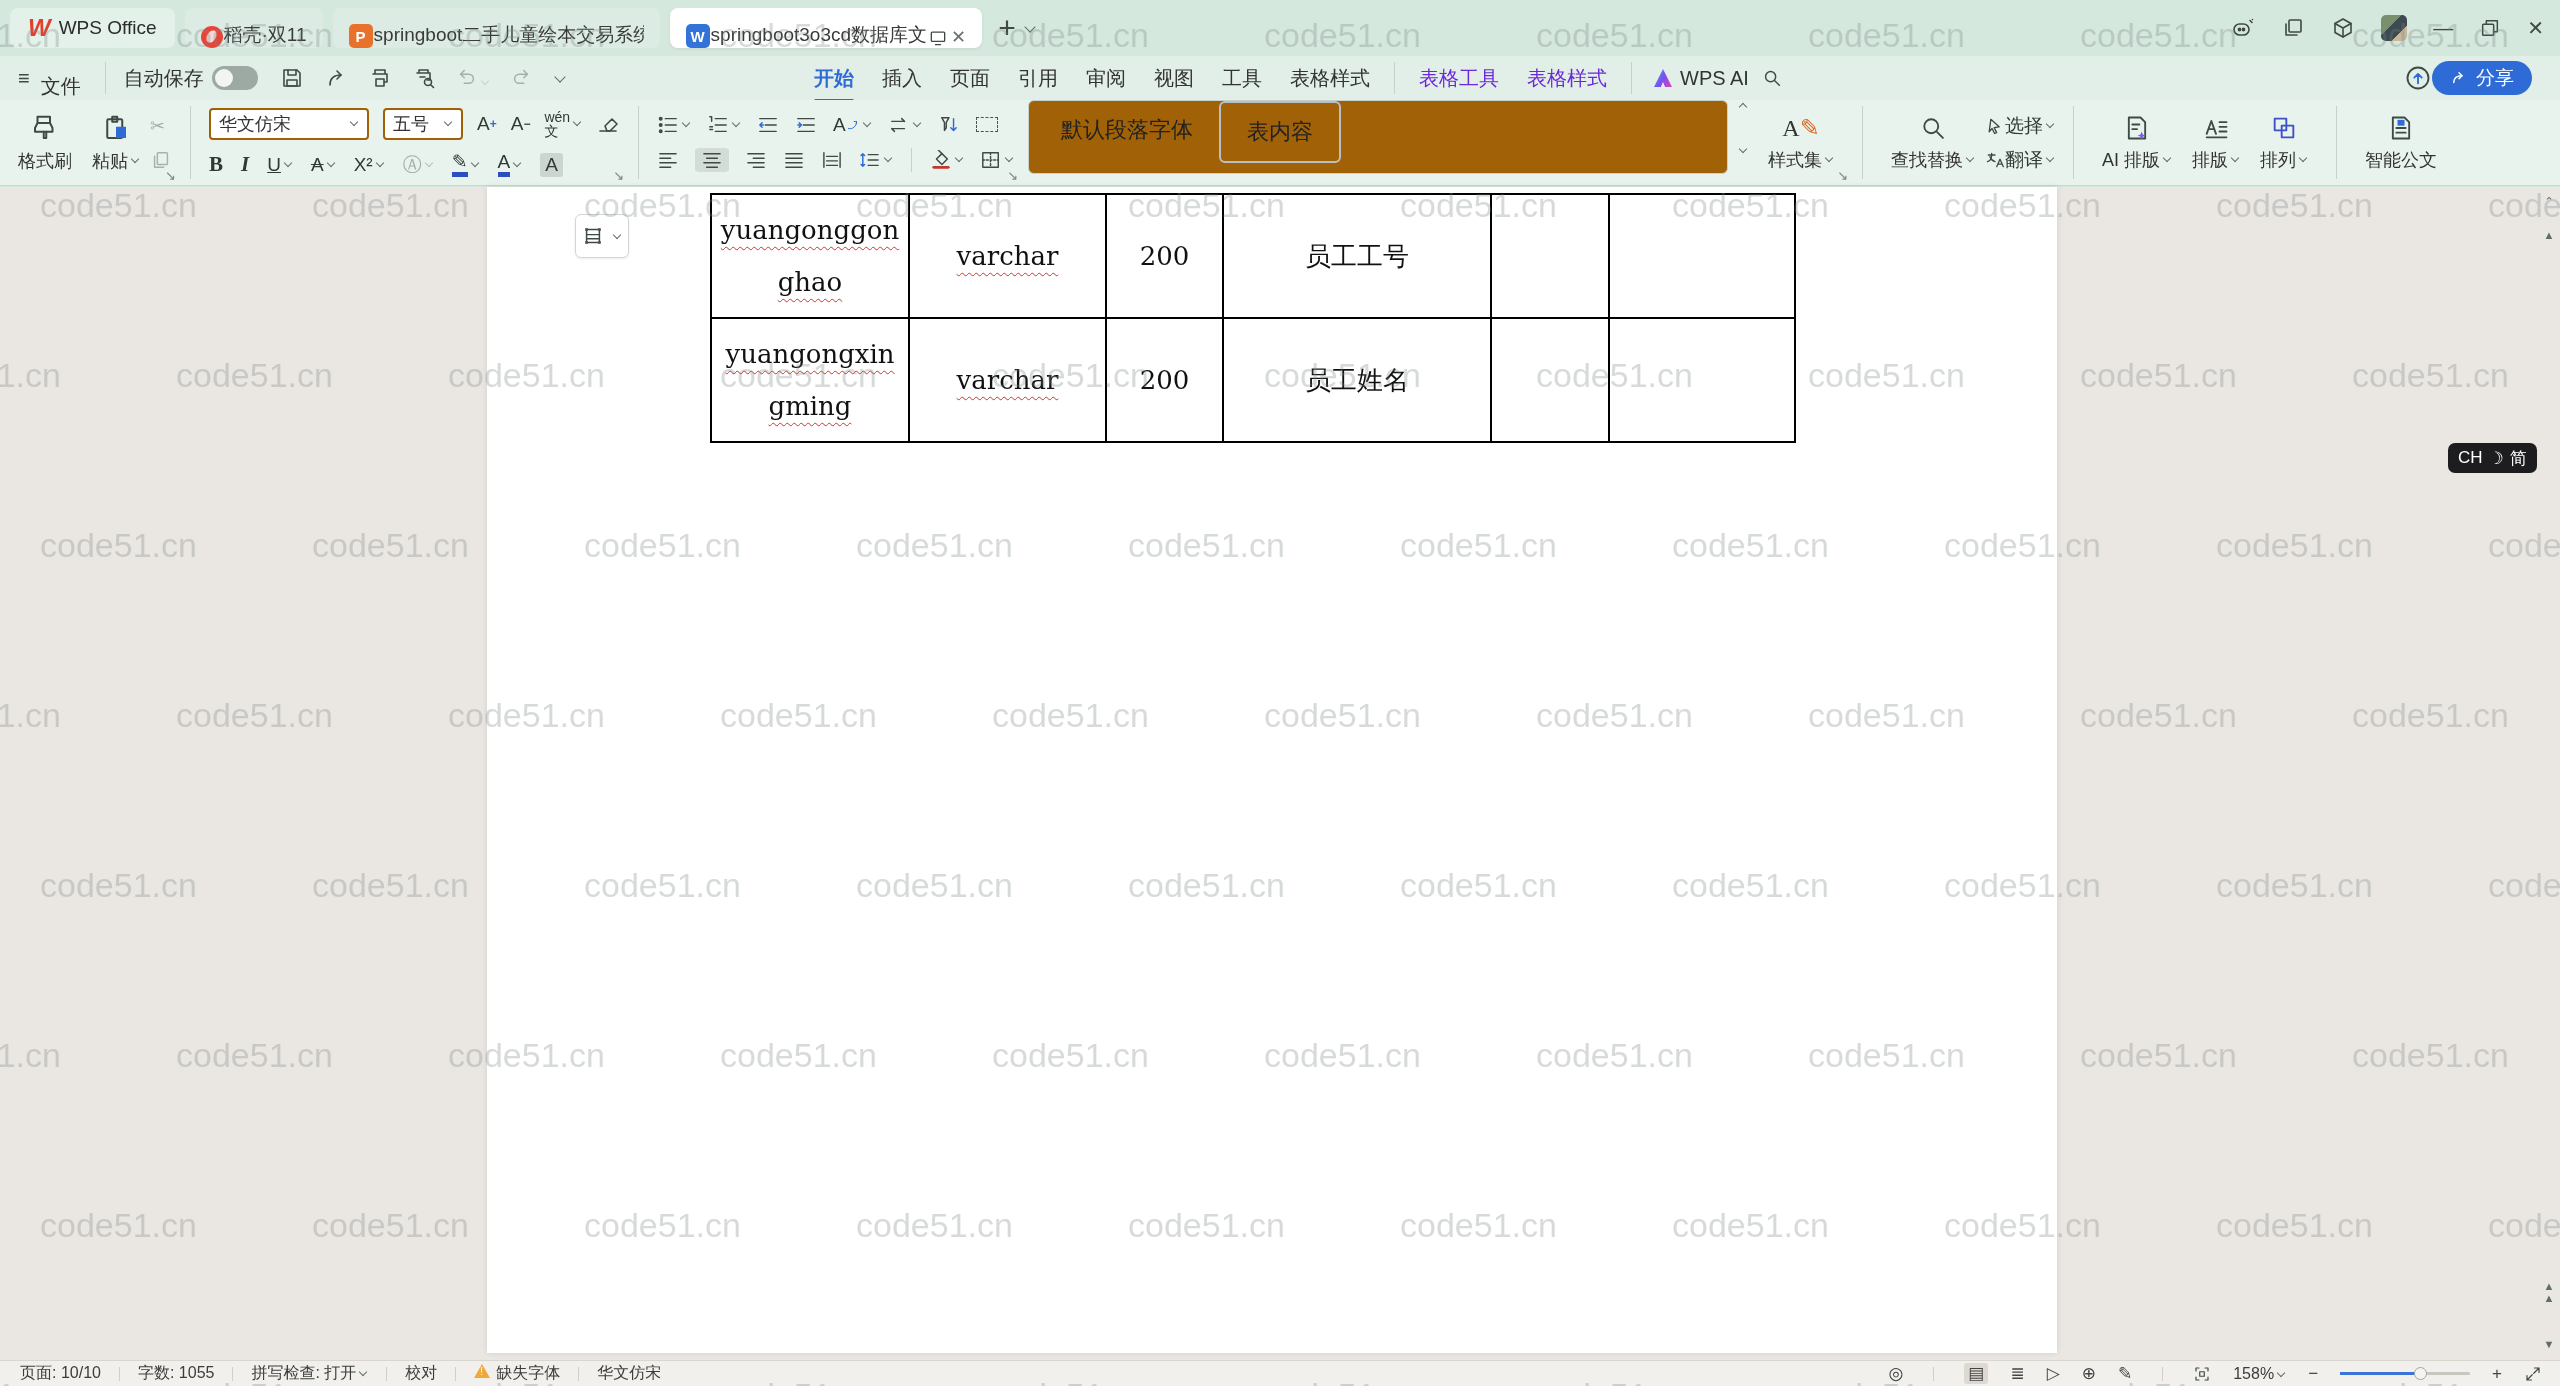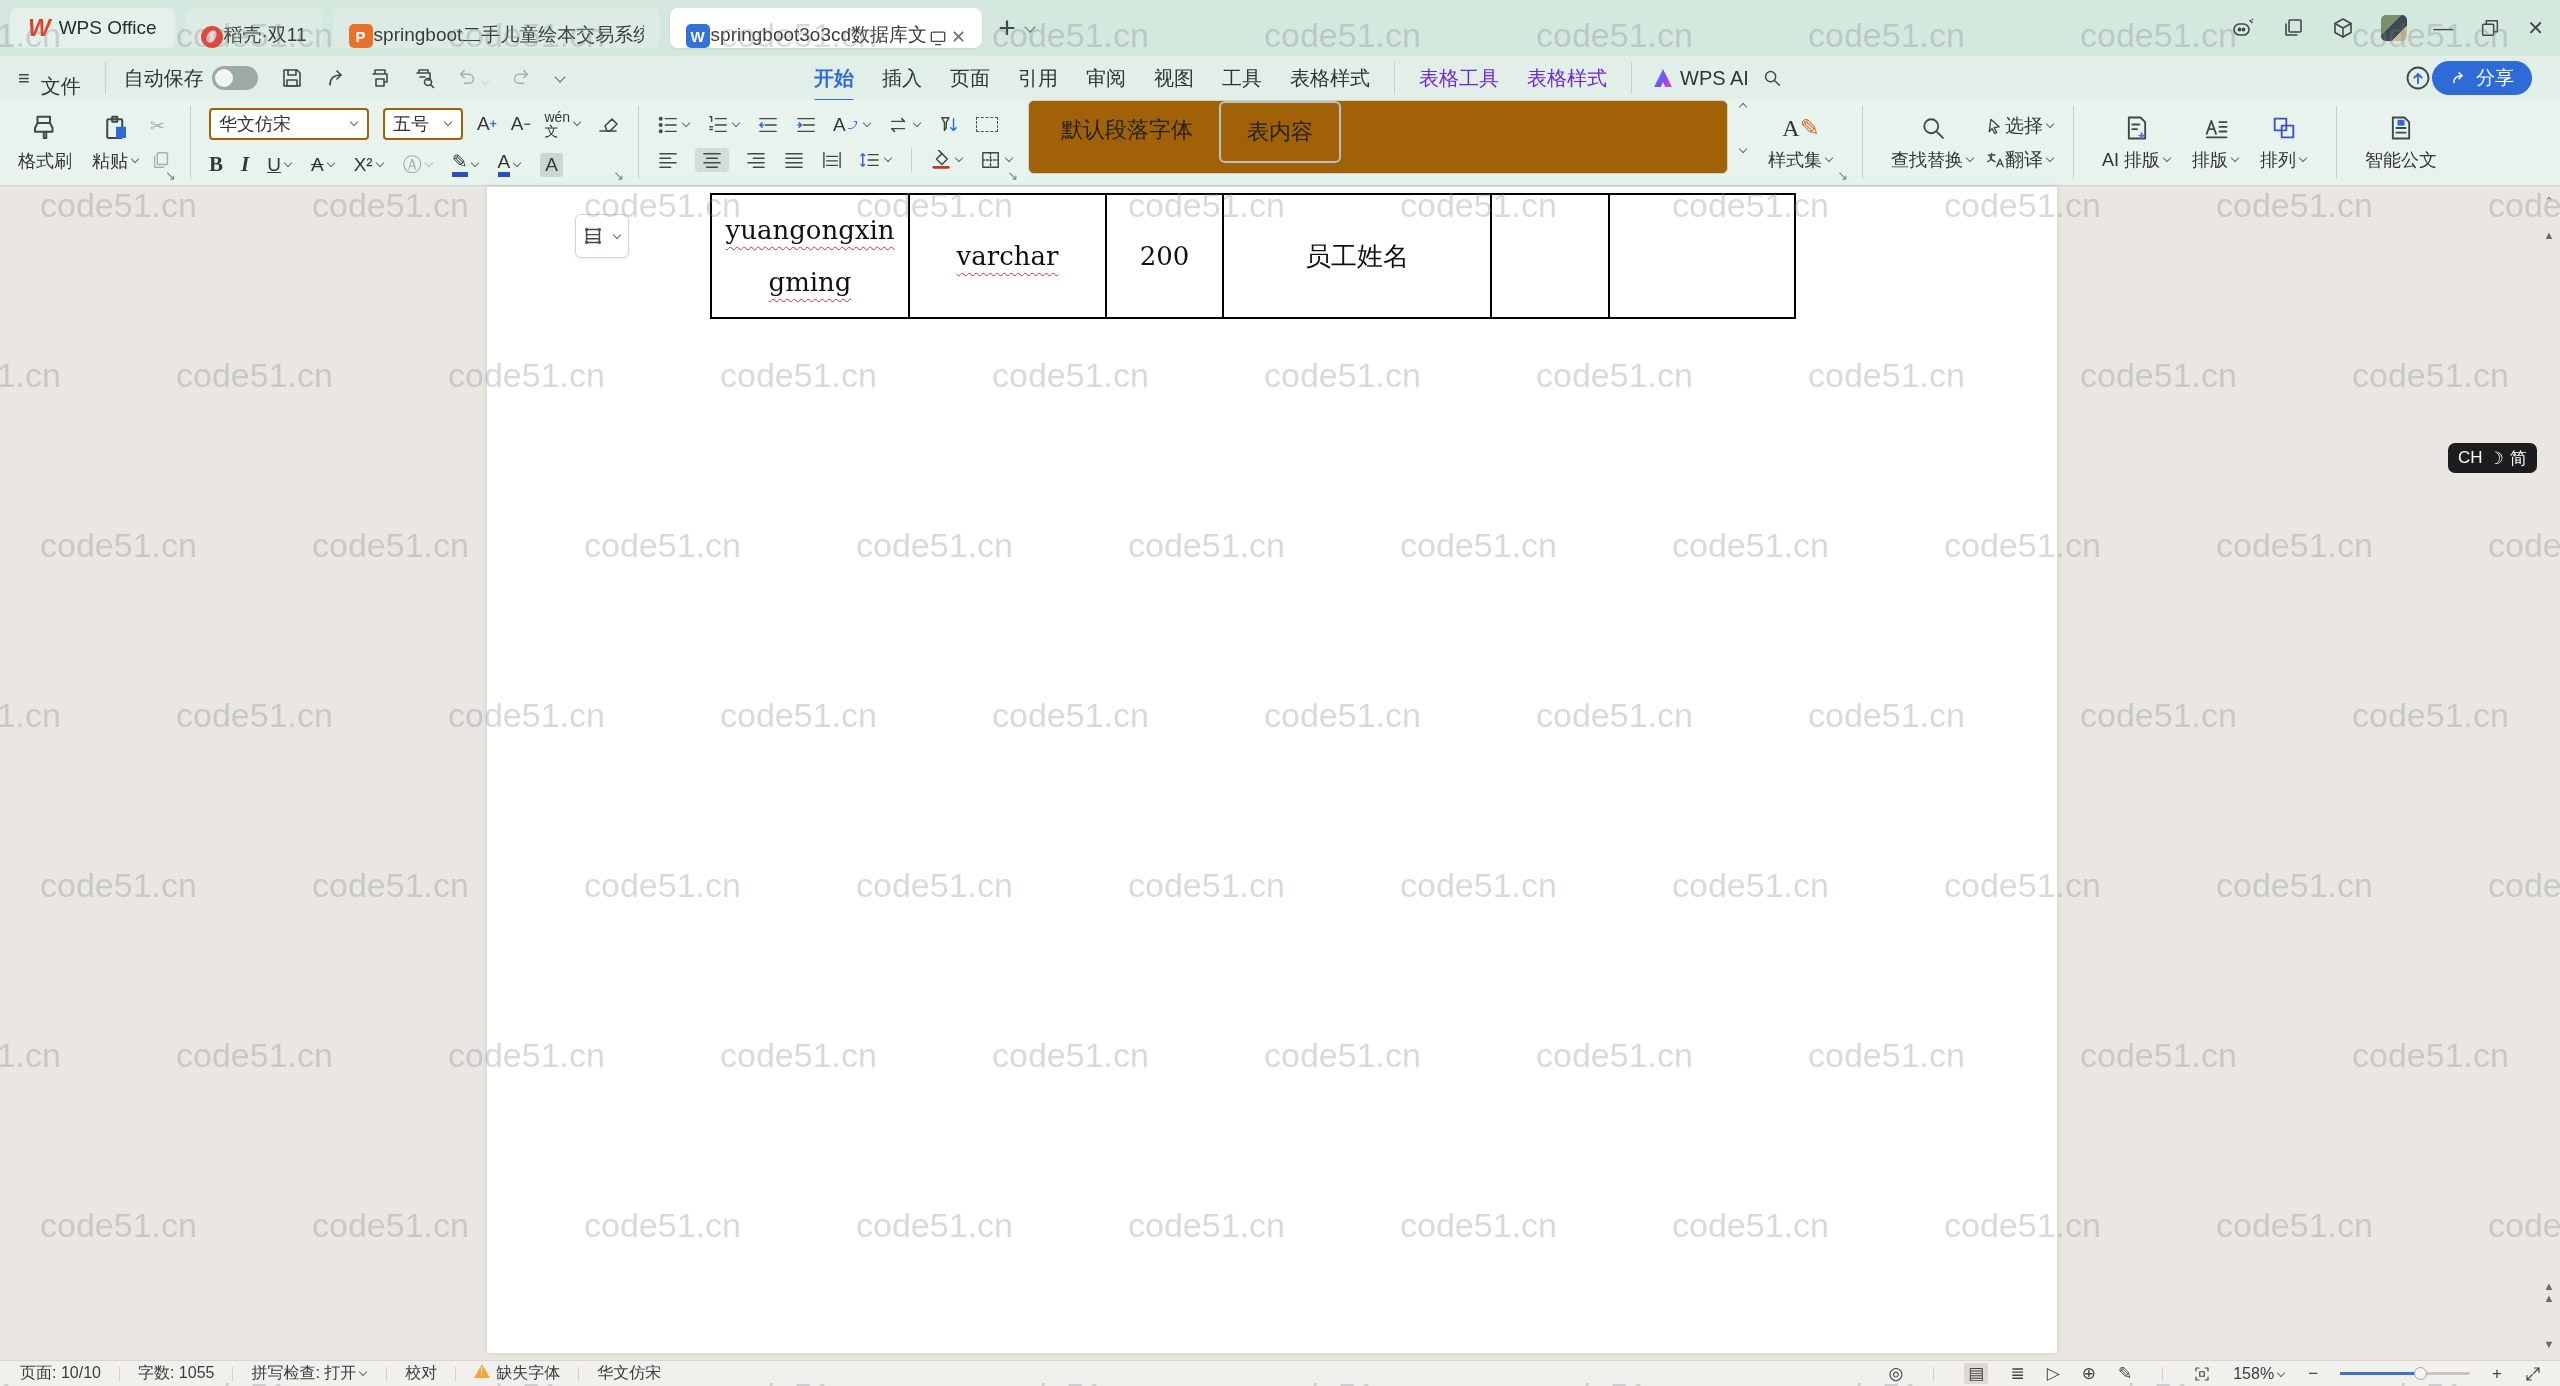--- a/index.html
+++ b/index.html
@@ -562,20 +562,28 @@
   <table class="doc-table">
     <colgroup>
         <col class="c1">
         <col class="c2">
         <col class="c3">
         <col class="c4">
         <col class="c5">
         <col class="c6">
       </colgroup>
     <tbody>
+      <tr>
+        <td><span class="missp">yuangonggonghao</span></td>
+        <td><span class="missp">varchar</span></td>
+        <td>200</td>
+        <td>员工工号</td>
+        <td></td>
+        <td></td>
+      </tr>
       <tr>
         <td><span class="missp">yuangongxingming</span></td>
         <td><span class="missp">varchar</span></td>
         <td>200</td>
         <td>员工姓名</td>
         <td></td>
         <td></td>
       </tr>
     </tbody>
   </table>

